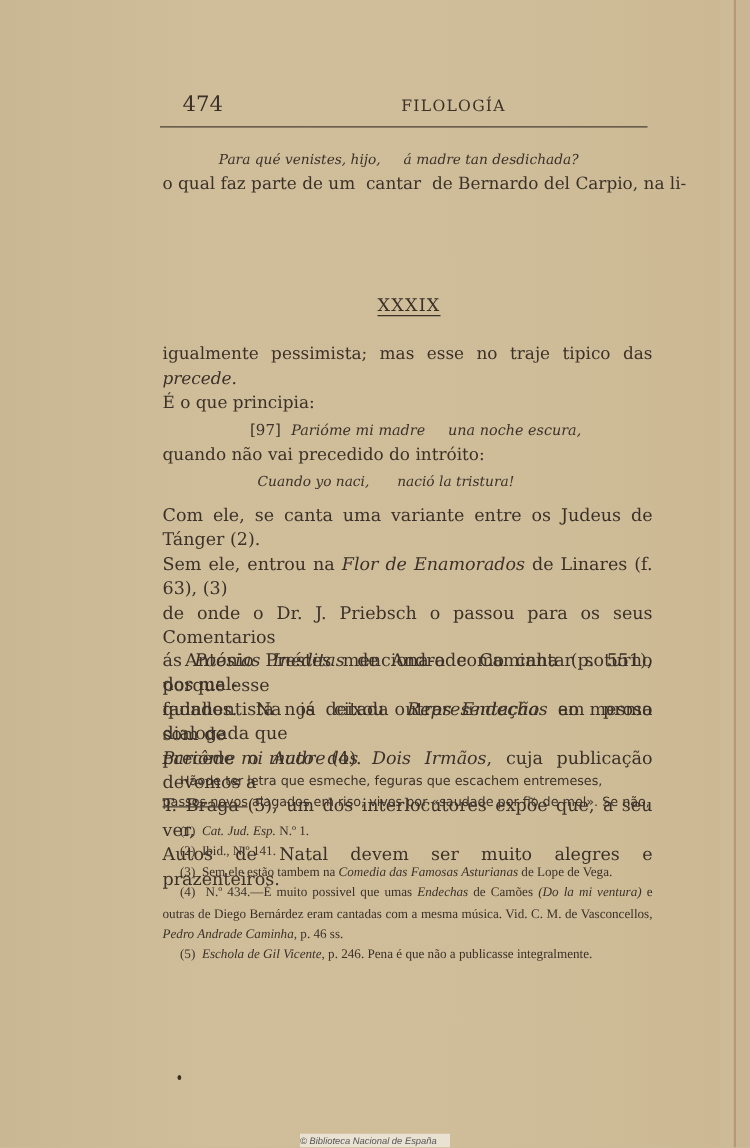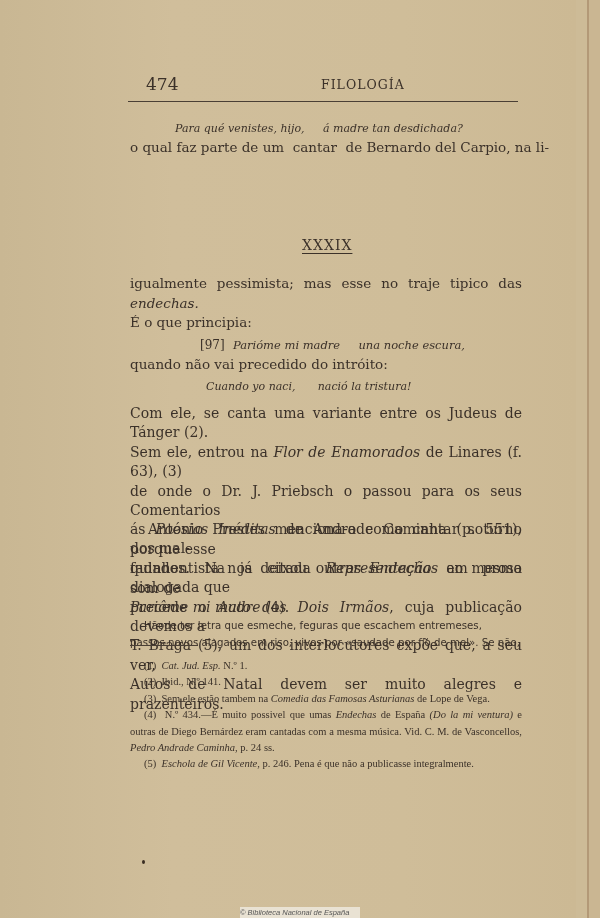--- a/index.html
+++ b/index.html
@@ -87,21 +87,21 @@
     <p class="para" style="padding-left:45px; height:21px; line-height:21px;">
       <span class="verse">Para qué venistes, hijo,</span>
       <span class="verse" style="margin-left:14px;">á madre tan desdichada?</span>
     </p>
     <p class="para" style="white-space:pre;">o qual faz parte de um  cantar  de Bernardo del Carpio, na li-</p>
   </div>
 
   <div class="section-title">XXXIX</div>
 
   <div class="body-text" style="top:274px;">
-    <p class="para"><span>igualmente pessimista; mas esse no traje tipico das </span><i>endechas.</i></p>
+    <p class="para"><span>igualmente pessimista; mas esse no traje tipico das </span><i>precede.</i></p>
     <p class="para">É o que principia:</p>
     <p class="para" style="padding-left:70px; height:22px; line-height:22px;">
       <span style="font-size:12px;">[97]</span>
       <span class="verse" style="font-size:11.5px; margin-left:4px;">Parióme mi madre</span>
       <span class="verse" style="font-size:11.5px; margin-left:14px;">una noche escura,</span>
     </p>
     <p class="para">quando não vai precedido do intróito:</p>
     <p class="para" style="padding-left:76px; height:22px; line-height:22px;">
       <span class="verse">Cuando yo naci,</span>
       <span class="verse" style="margin-left:18px;">nació la tristura!</span>
@@ -140,21 +140,21 @@
     <p class="fn">
       <span>(2)</span>&nbsp;
       <span>Ibid., N.º 141.</span>
     </p>
     <p class="fn">
       <span>(3)</span>&nbsp;
       <span>Sem ele estão tambem na </span><i>Comedia das Famosas Asturianas</i><span> de Lope de Vega.</span>
     </p>
     <p class="fn">
       <span>(4)</span>&nbsp;
-      <span>N.º 434.—É muito possivel que umas </span><i>Endechas</i><span> de España </span><i>(Do la mi ventura)</i><span> e outras de Diego Bernárdez eram cantadas com a mesma música. Vid. C. M. de Vasconcellos, </span><i>Pedro Andrade Caminha</i><span>, p. 24 ss.</span>
+      <span>N.º 434.—É muito possivel que umas </span><i>Endechas</i><span> de Camões </span><i>(Do la mi ventura)</i><span> e outras de Diego Bernárdez eram cantadas com a mesma música. Vid. C. M. de Vasconcellos, </span><i>Pedro Andrade Caminha</i><span>, p. 46 ss.</span>
     </p>
     <p class="fn">
       <span>(5)</span>&nbsp;
       <i>Eschola de Gil Vicente</i><span>, p. 246. Pena é que não a publicasse integralmente.</span>
     </p>
   </div>
 
   <div class="speck" style="left:142px; top:860px;"></div>
 
   <div class="credit">© Biblioteca Nacional de España</div>

